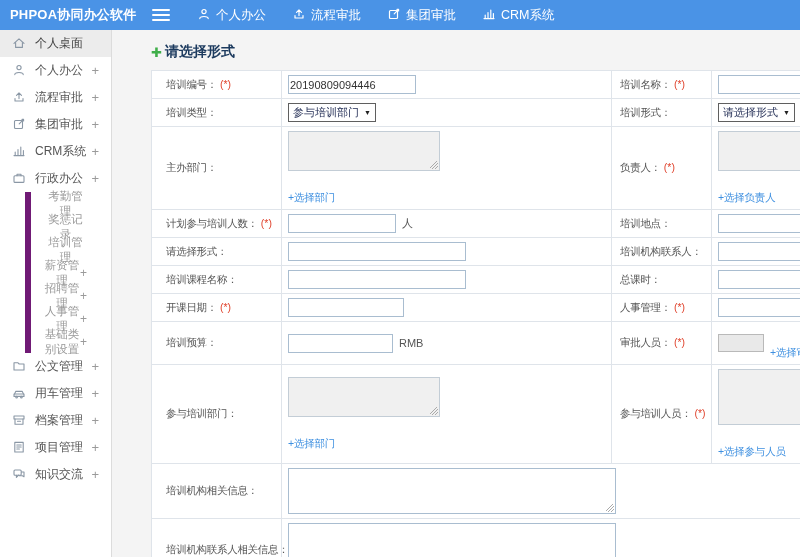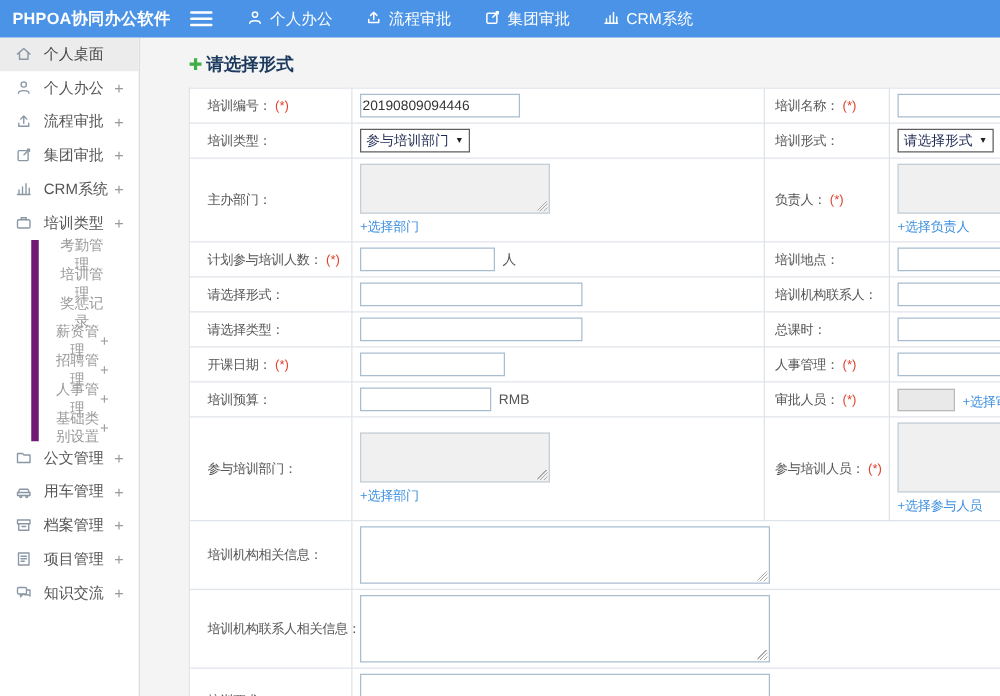--- a/index.html
+++ b/index.html
@@ -66,21 +66,21 @@
     background:linear-gradient(135deg,transparent 42%,#aaa 42%,#aaa 48%,transparent 48%,
       transparent 60%,#aaa 60%,#aaa 66%,transparent 66%,transparent 78%,#aaa 78%,#aaa 84%,transparent 84%); }
   .ta-dept { width:152px; height:40px; }
   .ta-right { width:150px; height:40px; }
   .ta-right-tall { width:150px; height:56px; }
   .ta-wide { width:328px; }
   .h50{height:46px;} .h56{height:54px;} .h46{height:44px;}
   input.inp-gray { width:46px; height:18px; background:#e9e9e9; border:1px solid #b9b9b9; }
 
   a.blue-link { color:#3d8fe0; text-decoration:none; font-size:10.5px; display:inline-block;
-    margin-top:4px; cursor:pointer; letter-spacing:-0.2px; }
+    margin-top:20px; cursor:pointer; letter-spacing:-0.2px; }
   .inline-link { margin:0 0 0 6px; }
   .fld-flex { display:flex; align-items:center; }
 </style>
 </head>
 <body>
 
 <div class="topbar">
   <div class="brand">PHPOA协同办公软件</div>
   <div class="hamburger">
       <i></i>
@@ -156,33 +156,33 @@
           <path d="M2 11.6 H12"></path>
         </svg></span>
     <span>CRM系统</span>
     <span class="expand">+</span>
   </div>
   <div class="side-item">
     <span class="icn"><svg viewBox="0 0 14 14">
           <rect x="2" y="4.8" width="10" height="6.6" rx="1"></rect>
           <path d="M5 4.8 V3.2 H9 V4.8"></path>
         </svg></span>
-    <span>培训类型</span>
+    <span>行政办公</span>
     <span class="expand">+</span>
   </div>
 
   <div class="submenu">
     <div class="sub-item">
       <span>考勤管理</span>
     </div>
     <div class="sub-item">
+      <span>奖惩记录</span>
+    </div>
+    <div class="sub-item">
       <span>培训管理</span>
-    </div>
-    <div class="sub-item">
-      <span>奖惩记录</span>
     </div>
     <div class="sub-item">
       <span>薪资管理</span>
       <span class="expand">+</span>
     </div>
     <div class="sub-item">
       <span>招聘管理</span>
       <span class="expand">+</span>
     </div>
     <div class="sub-item">
@@ -301,21 +301,21 @@
     </tr>
 
     <tr>
       <td class="lbl"><span>请选择形式：</span></td>
       <td><input class="inp w-org" style=""></td>
       <td class="lbl-r"><span>培训机构联系人：</span></td>
       <td><input class="inp w-r" style=""></td>
     </tr>
 
     <tr>
-      <td class="lbl"><span>请选择类型：</span></td>
+      <td class="lbl"><span>培训课程名称：</span></td>
       <td><input class="inp w-org" style=""></td>
       <td class="lbl-r"><span>总课时：</span></td>
       <td><input class="inp w-r" style=""></td>
     </tr>
 
     <tr>
       <td class="lbl"><span>开课日期：</span><span class="req">(*)</span></td>
       <td><input class="inp w-date" style=""></td>
       <td class="lbl-r"><span>人事管理：</span><span class="req">(*)</span></td>
       <td><input class="inp w-r" style=""></td>

